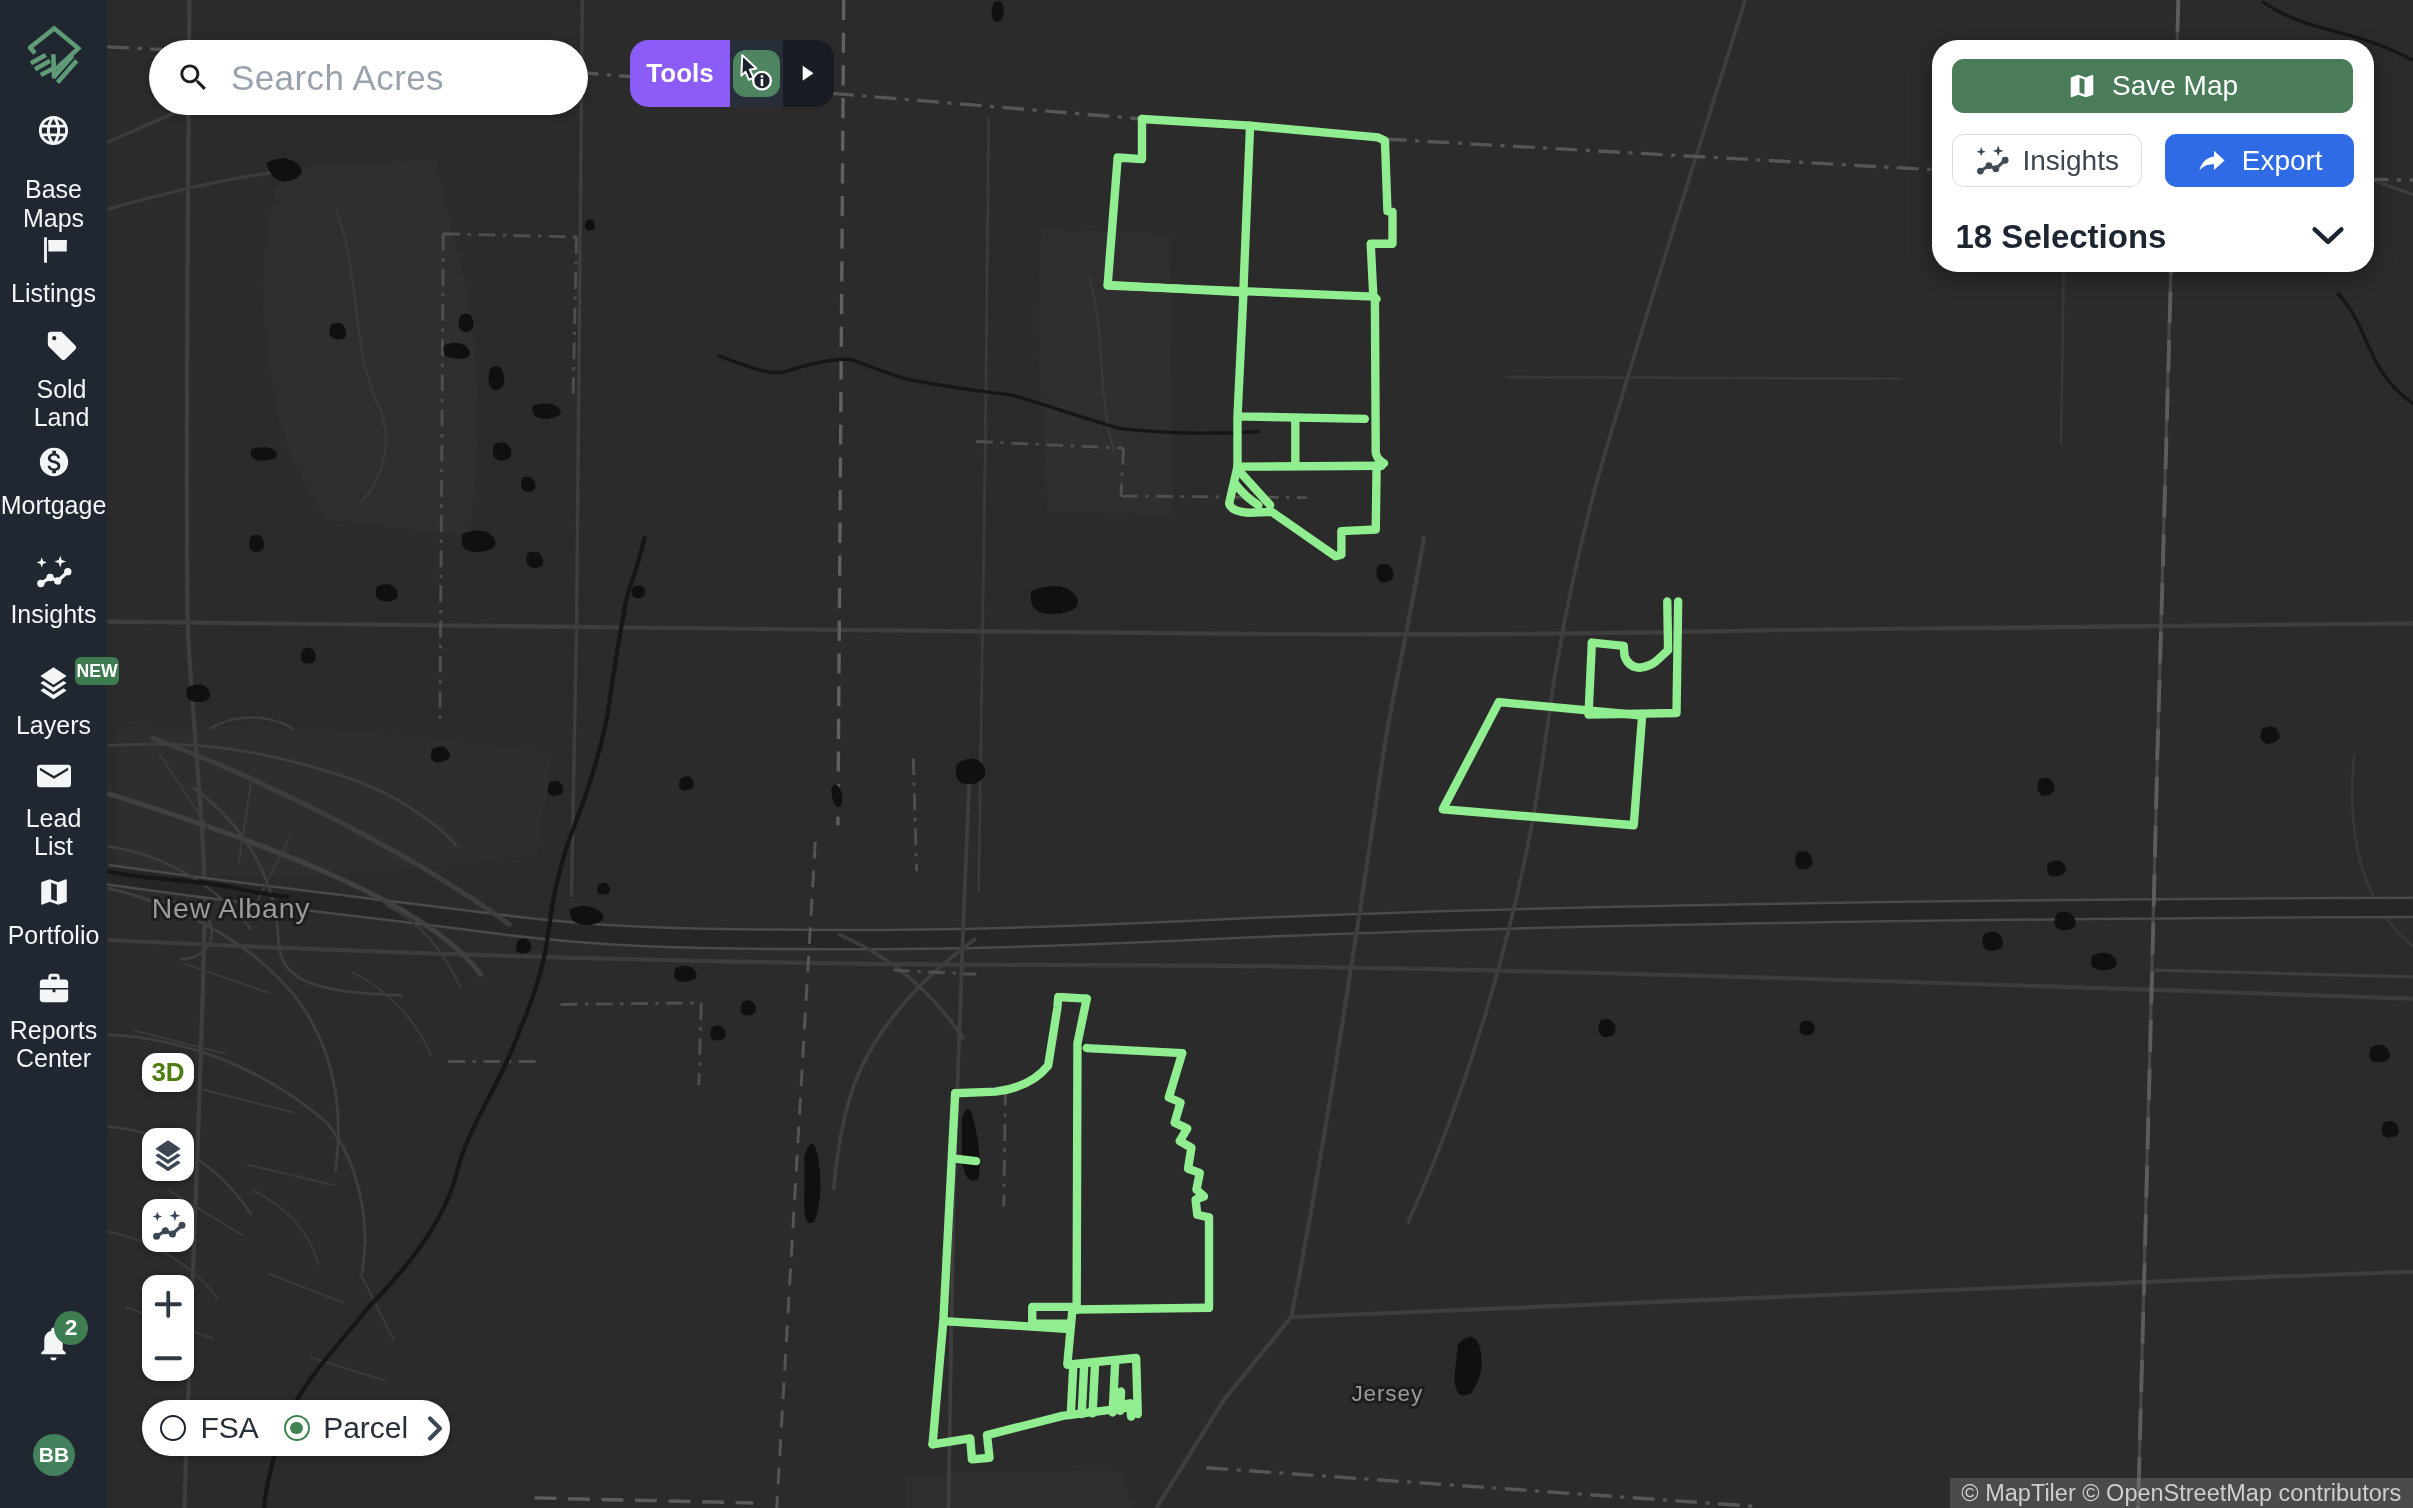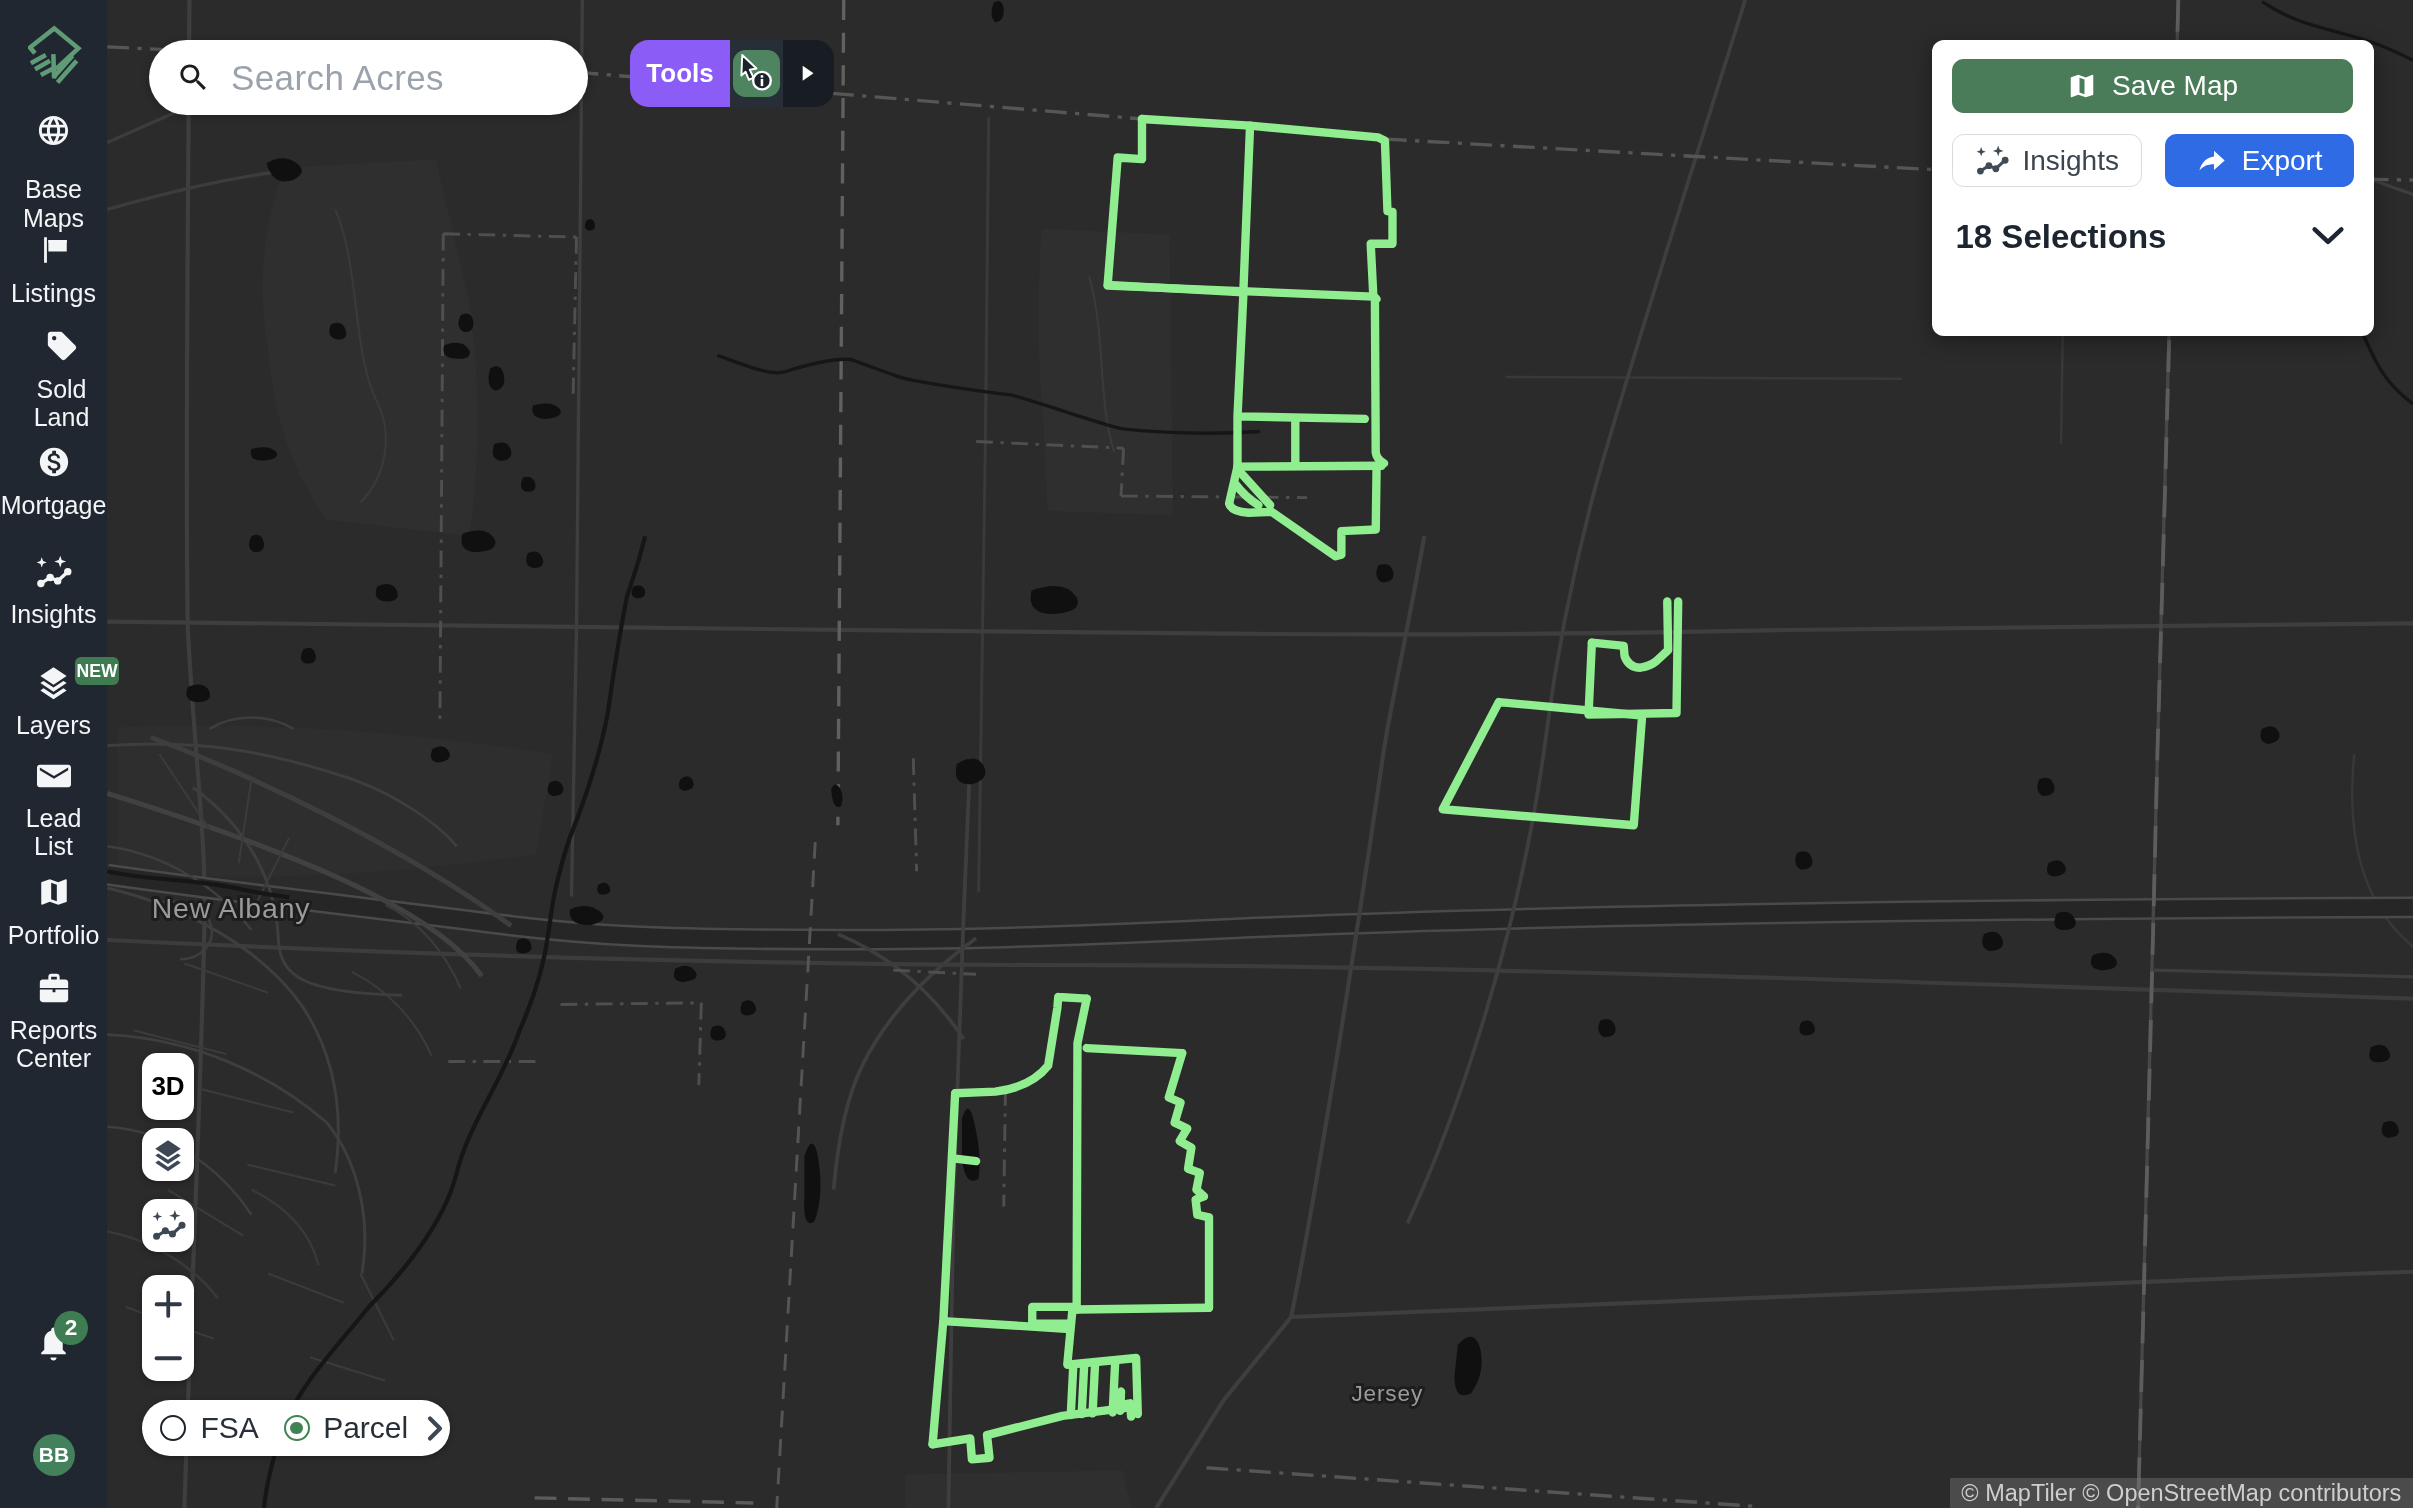--- a/index.html
+++ b/index.html
@@ -354,21 +354,21 @@
     </div>
   </div>
 
   <div style="width:51px;height:67px;background:#181d23;display:flex;align-items:center;justify-content:center;">
     <svg width="14.2" height="18.4" viewBox="0 0 17 22">
           <path d="M2 2 L15 11 L2 20 Z" fill="#fff"></path>
         </svg>
   </div>
 </div>
 
-<div class="abs" id="card" style="left:1932px;top:40px;width:442px;height:296px;background:#fff;border-radius:12px;box-shadow:0 5px 20px rgba(0,0,0,0.35);">
+<div class="abs" id="card" style="left:1932px;top:40px;width:442px;height:232px;background:#fff;border-radius:26px;box-shadow:0 5px 20px rgba(0,0,0,0.35);">
 
   <div class="abs" style="left:20px;top:19px;width:401px;height:54px;background:#4a7c59;border-radius:11.7px;display:flex;align-items:center;justify-content:center;color:#fff;font-size:28px;font-weight:500;">
     <svg width="30" height="30" viewBox="0 0 24 24" fill="#fff" style="margin-right:15px;">
           <path d="M20.5 3l-.16.03L15 5.1 9 3 3.36 4.9c-.21.07-.36.25-.36.48V20.5c0 .28.22.5.5.5l.16-.03L9 18.9l6 2.1 5.64-1.9c.21-.07.36-.25.36-.48V3.5c0-.28-.22-.5-.5-.5zM10 5.47l4 1.4v11.66l-4-1.4V5.47z"></path>
         </svg>
     <span>Save Map</span>
   </div>
 
   <div class="abs" style="left:20px;top:94px;width:190px;height:53px;background:#fff;border:1.7px solid #d8dbde;border-radius:11.7px;display:flex;align-items:center;justify-content:center;color:#3c4550;font-size:28px;font-weight:500;">
     <svg width="34" height="32" viewBox="0 0 44 40" fill="#414b56" style="margin-right:13.4px;">
@@ -390,21 +390,21 @@
     <span>Export</span>
   </div>
 
   <div class="abs" style="left:23.5px;top:178px;font-size:33px;font-weight:700;color:#1d2531;">18 Selections</div>
 
   <svg class="abs" style="left:379px;top:186px" width="34" height="20" viewBox="0 0 40 24" fill="none">
         <path d="M4 4 L20 19 L36 4" stroke="#1d2531" stroke-width="5.5" stroke-linecap="round" stroke-linejoin="round"></path>
       </svg>
 </div>
 
-<div class="abs" style="left:142px;top:1053px;width:52px;height:67px;background:#fff;border-radius:15px;display:flex;align-items:center;justify-content:center;color:#000000;font-size:26px;font-weight:700;box-shadow:0 1.7px 6.7px rgba(0,0,0,0.3);">3D</div>
+<div class="abs" style="left:142px;top:1053px;width:52px;height:39px;background:#fff;border-radius:15px;display:flex;align-items:center;justify-content:center;color:#4d7c0f;font-size:26px;font-weight:700;box-shadow:0 1.7px 6.7px rgba(0,0,0,0.3);">3D</div>
 
 <div class="abs" style="left:142px;top:1128px;width:52px;height:53px;background:#fff;border-radius:15px;display:flex;align-items:center;justify-content:center;box-shadow:0 1.7px 6.7px rgba(0,0,0,0.3);">
   <svg width="34" height="34" viewBox="0 0 24 24" fill="#3d4854">
         <path d="M12 1.5 L21 7.5 L12 13.5 L3 7.5 Z"></path>
         <path d="M5.2 10.9 L12 15.4 L18.8 10.9 L21 12.4 L12 18.4 L3 12.4 Z"></path>
         <path d="M5.2 15.9 L12 20.4 L18.8 15.9 L21 17.4 L12 23.4 L3 17.4 Z"></path>
       </svg>
 </div>
 
 <div class="abs" style="left:142px;top:1199px;width:52px;height:53px;background:#fff;border-radius:15px;display:flex;align-items:center;justify-content:center;box-shadow:0 1.7px 6.7px rgba(0,0,0,0.3);">

